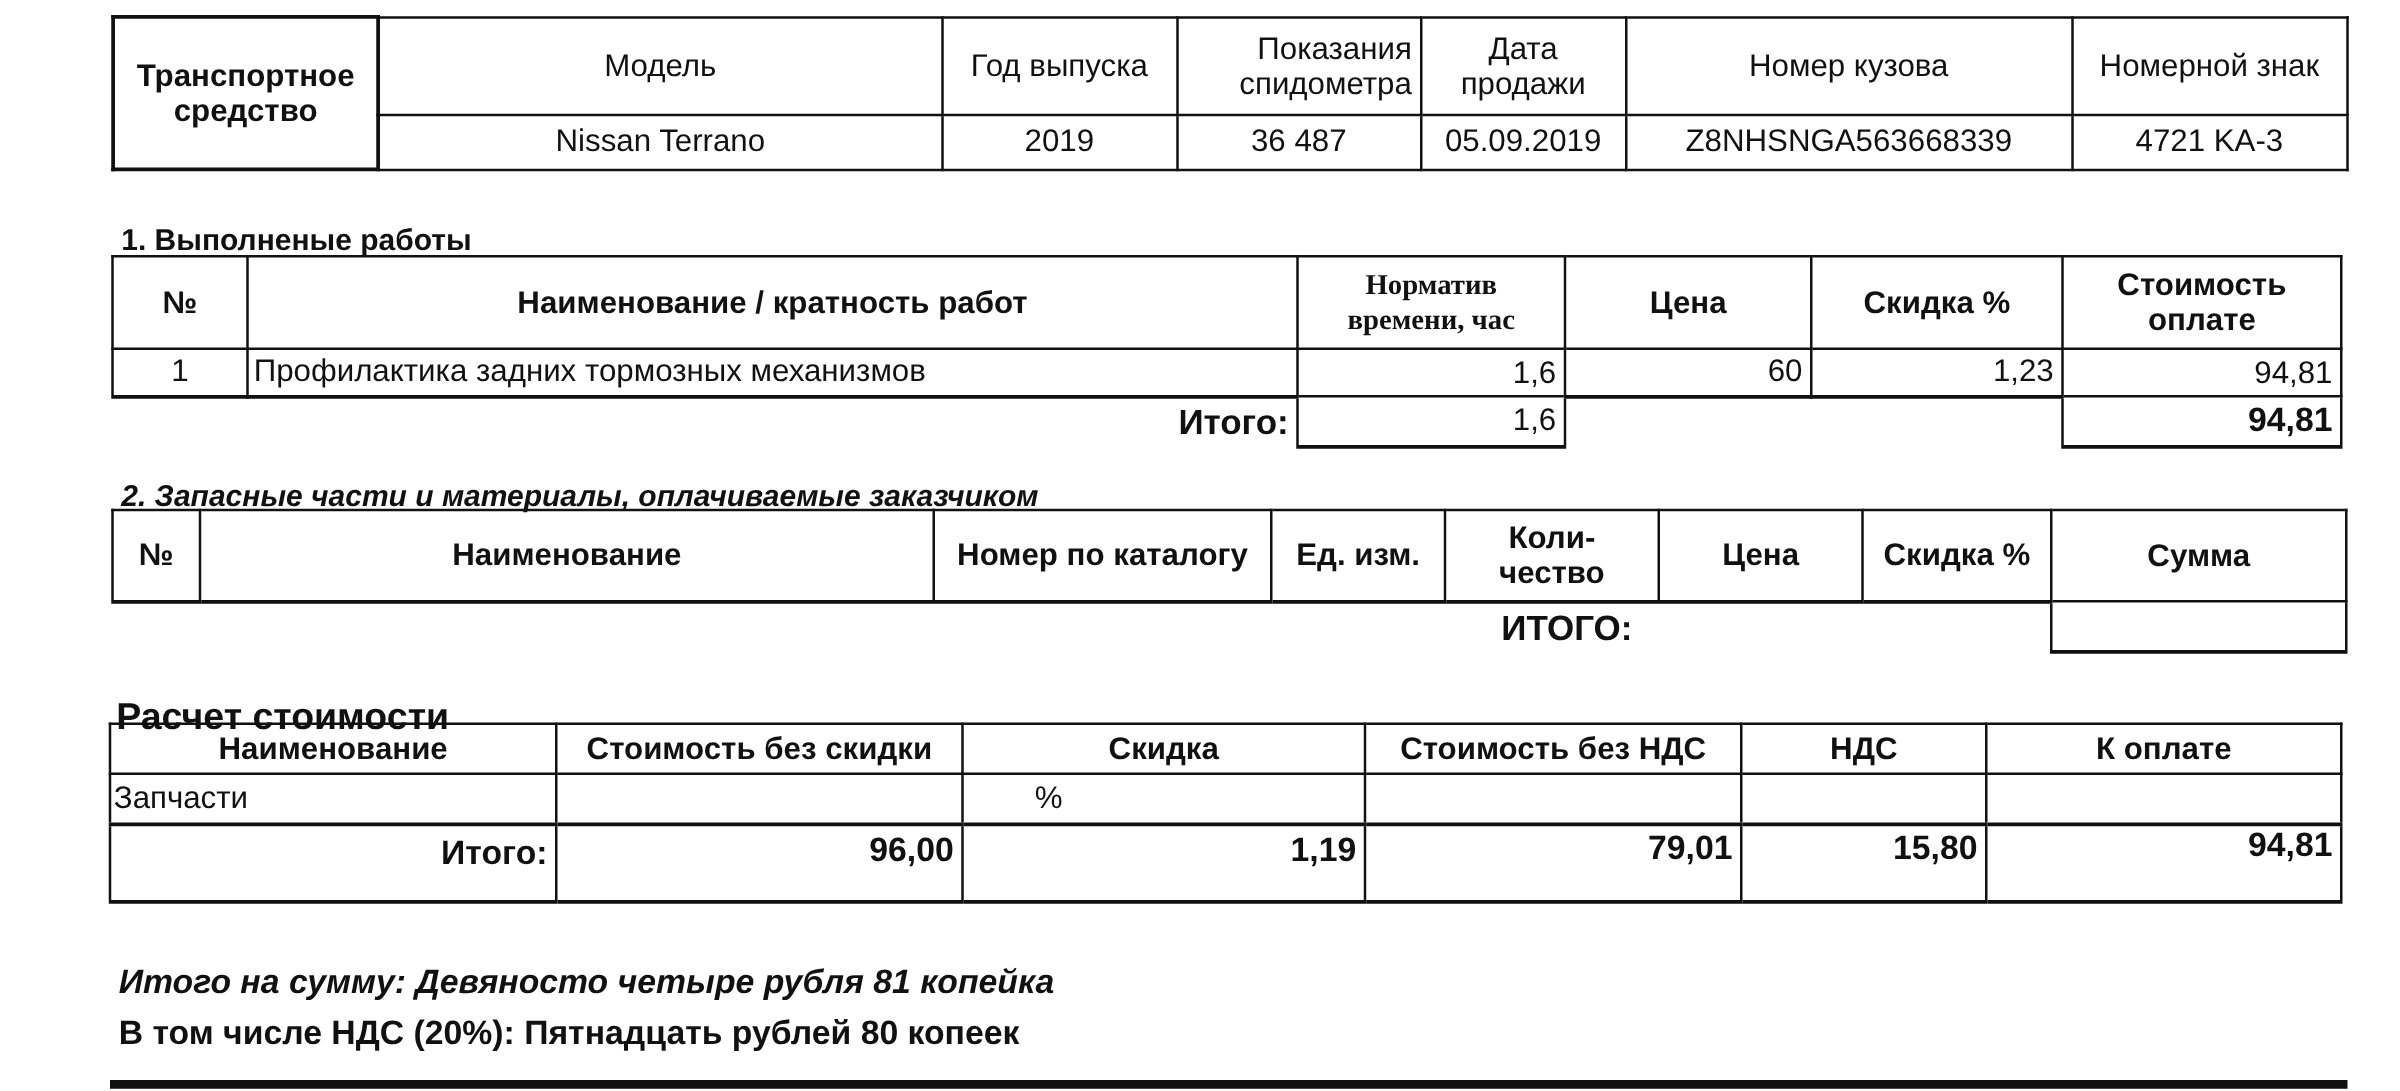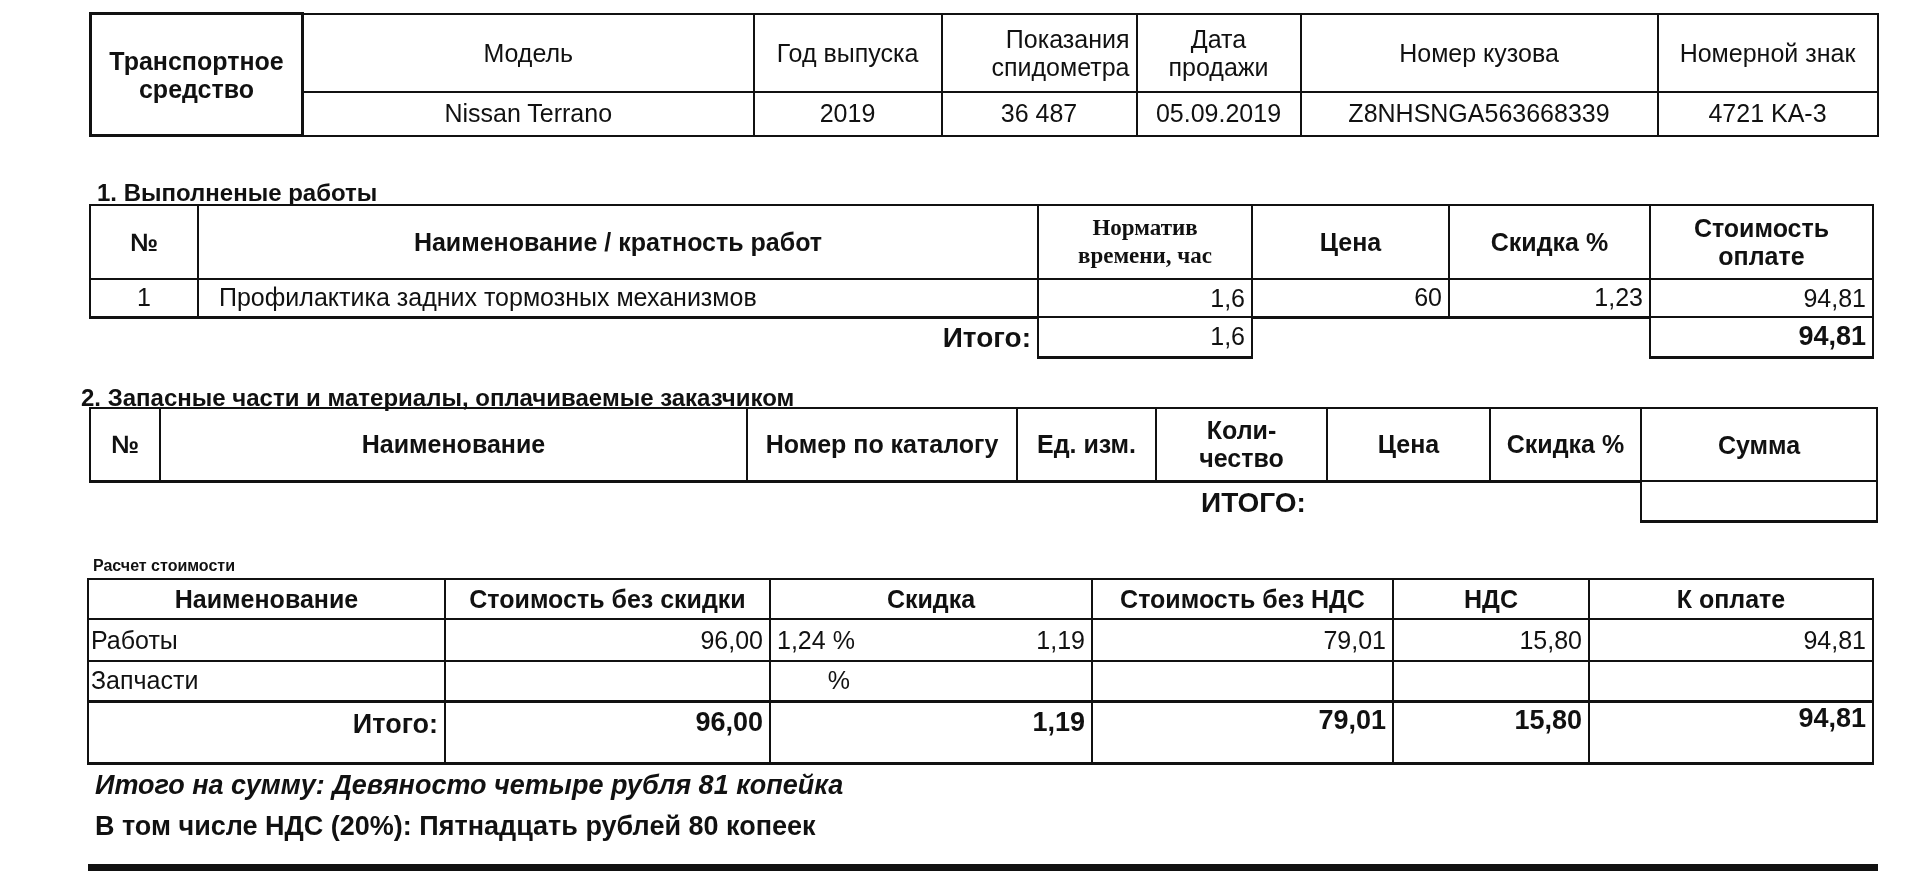--- a/index.html
+++ b/index.html
@@ -67,36 +67,36 @@
       <tr style="height:74px">
     <td class="c b hdr">№</td>
     <td class="c b hdr">Наименование / кратность работ</td>
     <td class="c serif" style="white-space:normal; font-size:23px; line-height:28px;">Норматив времени, час</td>
     <td class="c b hdr">Цена</td>
     <td class="c b hdr" style="white-space:normal;">Скидка %</td>
     <td class="c b hdr" style="white-space:normal;">Стоимость оплате</td>
   </tr>
   <tr style="height:38px">
     <td class="c val">1</td>
-    <td class="val" style="padding-left:20px;">Профилактика задних тормозных механизмов</td>
+    <td class="val" style="padding-left:4px;">Профилактика задних тормозных механизмов</td>
     <td class="r val">1,6</td>
     <td class="r val">60</td>
     <td class="r val">1,23</td>
     <td class="r val">94,81</td>
   </tr>
   <tr style="height:40px">
     <td colspan="2" class="r b noborder" style="font-size:28px; border-top:3px solid #111;">Итого:</td>
     <td class="r val" style="border-bottom:3px solid #111;">1,6</td>
     <td colspan="2" class="noborder" style="border-top:3px solid #111;"></td>
     <td class="r b" style="font-size:27px; border-bottom:3px solid #111;">94,81</td>
   </tr>
 </tbody>
   </table>
 
-<div class="title" style="left:81px; top:384px;">2. Запасные части и материалы, оплачиваемые заказчиком</div>
+<div class="title" style="left:97px; top:384px;font-style:italic;">2. Запасные части и материалы, оплачиваемые заказчиком</div>
 <table style="left:89px; top:407px; width:1787px;">
   <colgroup>
     <col style="width:70px">
       <col style="width:587px">
       <col style="width:270px">
       <col style="width:139px">
       <col style="width:171px">
       <col style="width:163px">
       <col style="width:151px">
       <col style="width:236px">
@@ -114,51 +114,39 @@
   </tr>
   <tr style="height:40px">
     <td colspan="7" class="noborder" style="position:relative;">
       <span style="position:absolute; left:1111px; top:4px; font-weight:bold; font-size:28px;">ИТОГО:</span>
     </td>
     <td style="border-bottom:3px solid #111;"></td>
   </tr>
 </tbody>
   </table>
 
-<div class="title" style="left:93px; top:557px; font-size:16px;">Расчет стоимости</div>
+<div class="title" style="left:93px; top:557px; font-size:30px;">Расчет стоимости</div>
 <table style="left:87px; top:578px; width:1785px;">
   <colgroup>
     <col style="width:357px">
       <col style="width:325px">
       <col style="width:86px">
       <col style="width:236px">
       <col style="width:301px">
       <col style="width:196px">
       <col style="width:284px">
   </colgroup>
   <tbody>
       <tr style="height:40px">
     <td class="c b hdr">Наименование</td>
     <td class="c b hdr">Стоимость без скидки</td>
     <td colspan="2" class="c b hdr">Скидка</td>
     <td class="c b hdr">Стоимость без НДС</td>
     <td class="c b hdr">НДС</td>
     <td class="c b hdr">К оплате</td>
-  </tr>
-  <tr style="height:42px">
-    <td class="val" style="padding-left:2px;">Работы</td>
-    <td class="r val">96,00</td>
-    <td class="val" style="border-right:none;">
-      <span>1,24</span>
-      <span>%</span>
-    </td>
-    <td class="r val" style="border-left:none;">1,19</td>
-    <td class="r val">79,01</td>
-    <td class="r val">15,80</td>
-    <td class="r val">94,81</td>
   </tr>
   <tr style="height:40px">
     <td class="val" style="padding-left:2px;">Запчасти</td>
     <td class="r val"></td>
     <td class="r val" style="border-right:none;">%</td>
     <td class="r val" style="border-left:none;"></td>
     <td class="r val"></td>
     <td class="r val"></td>
     <td class="r val"></td>
   </tr>

